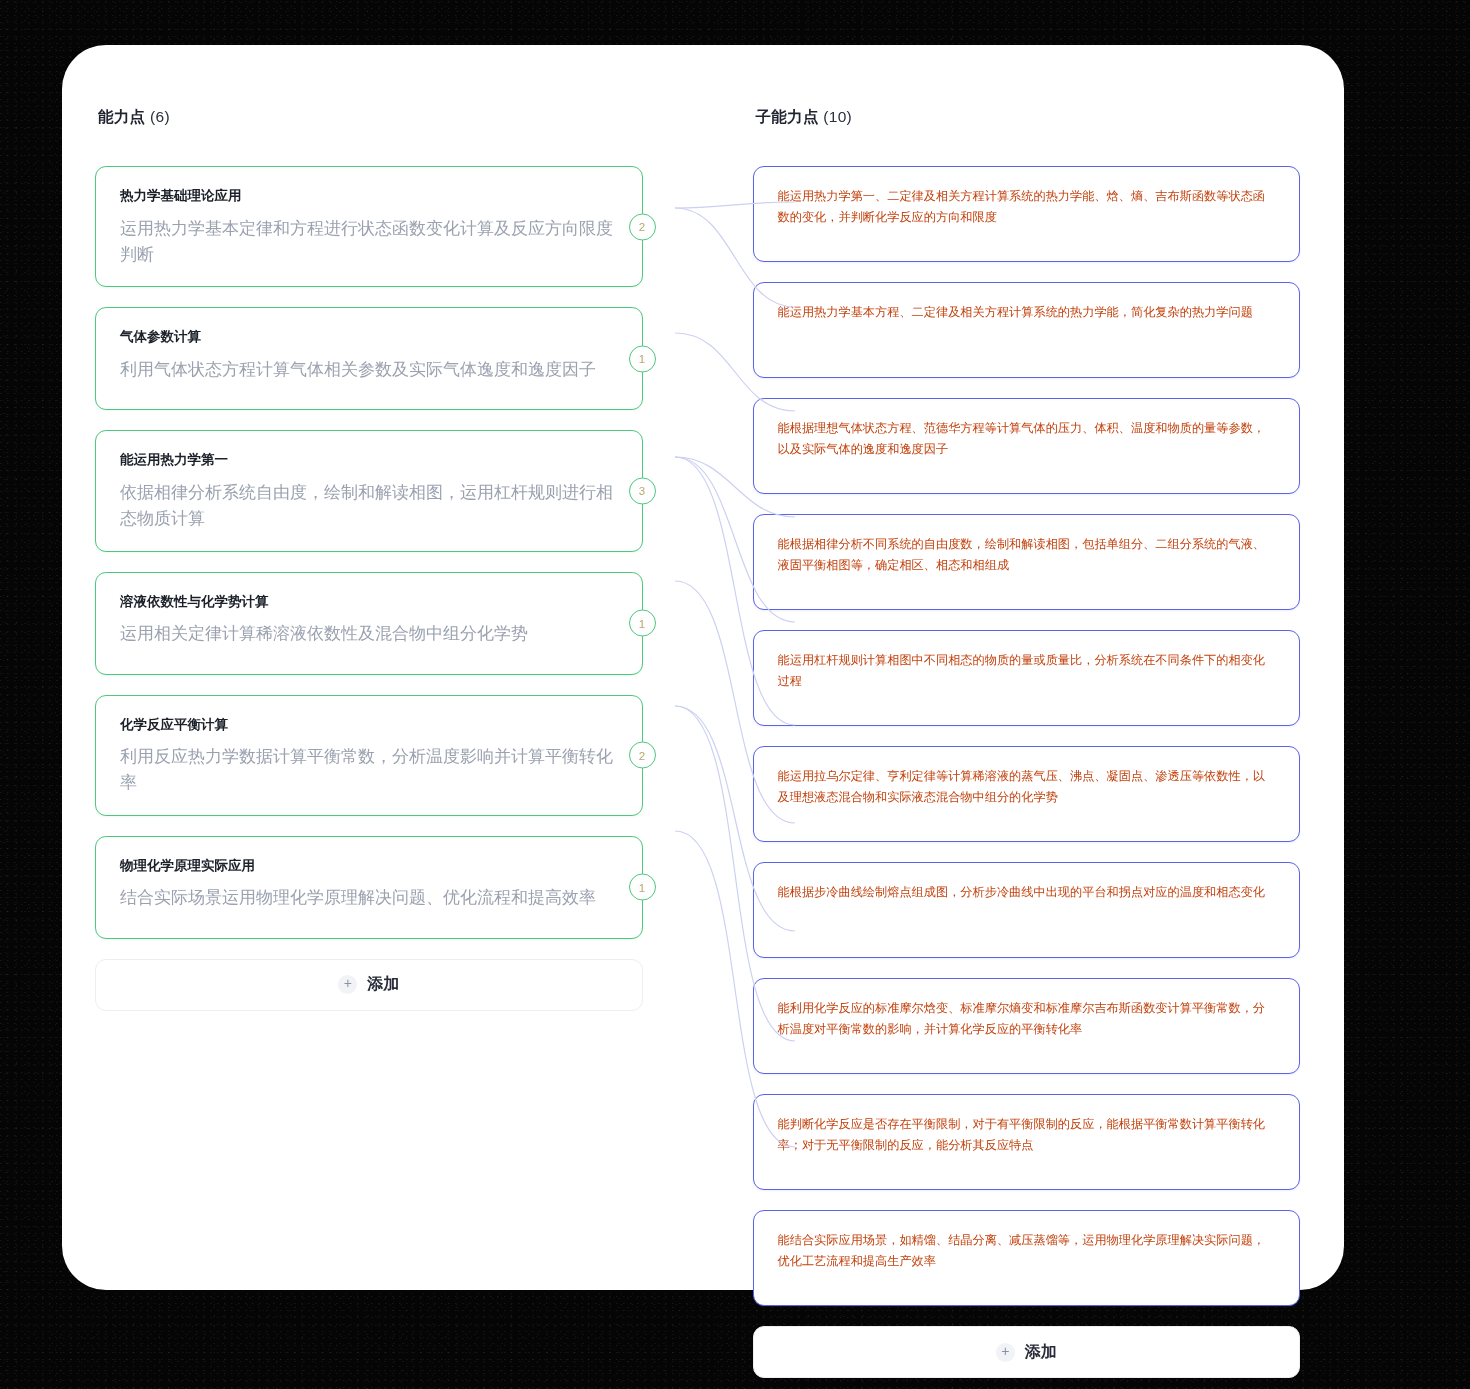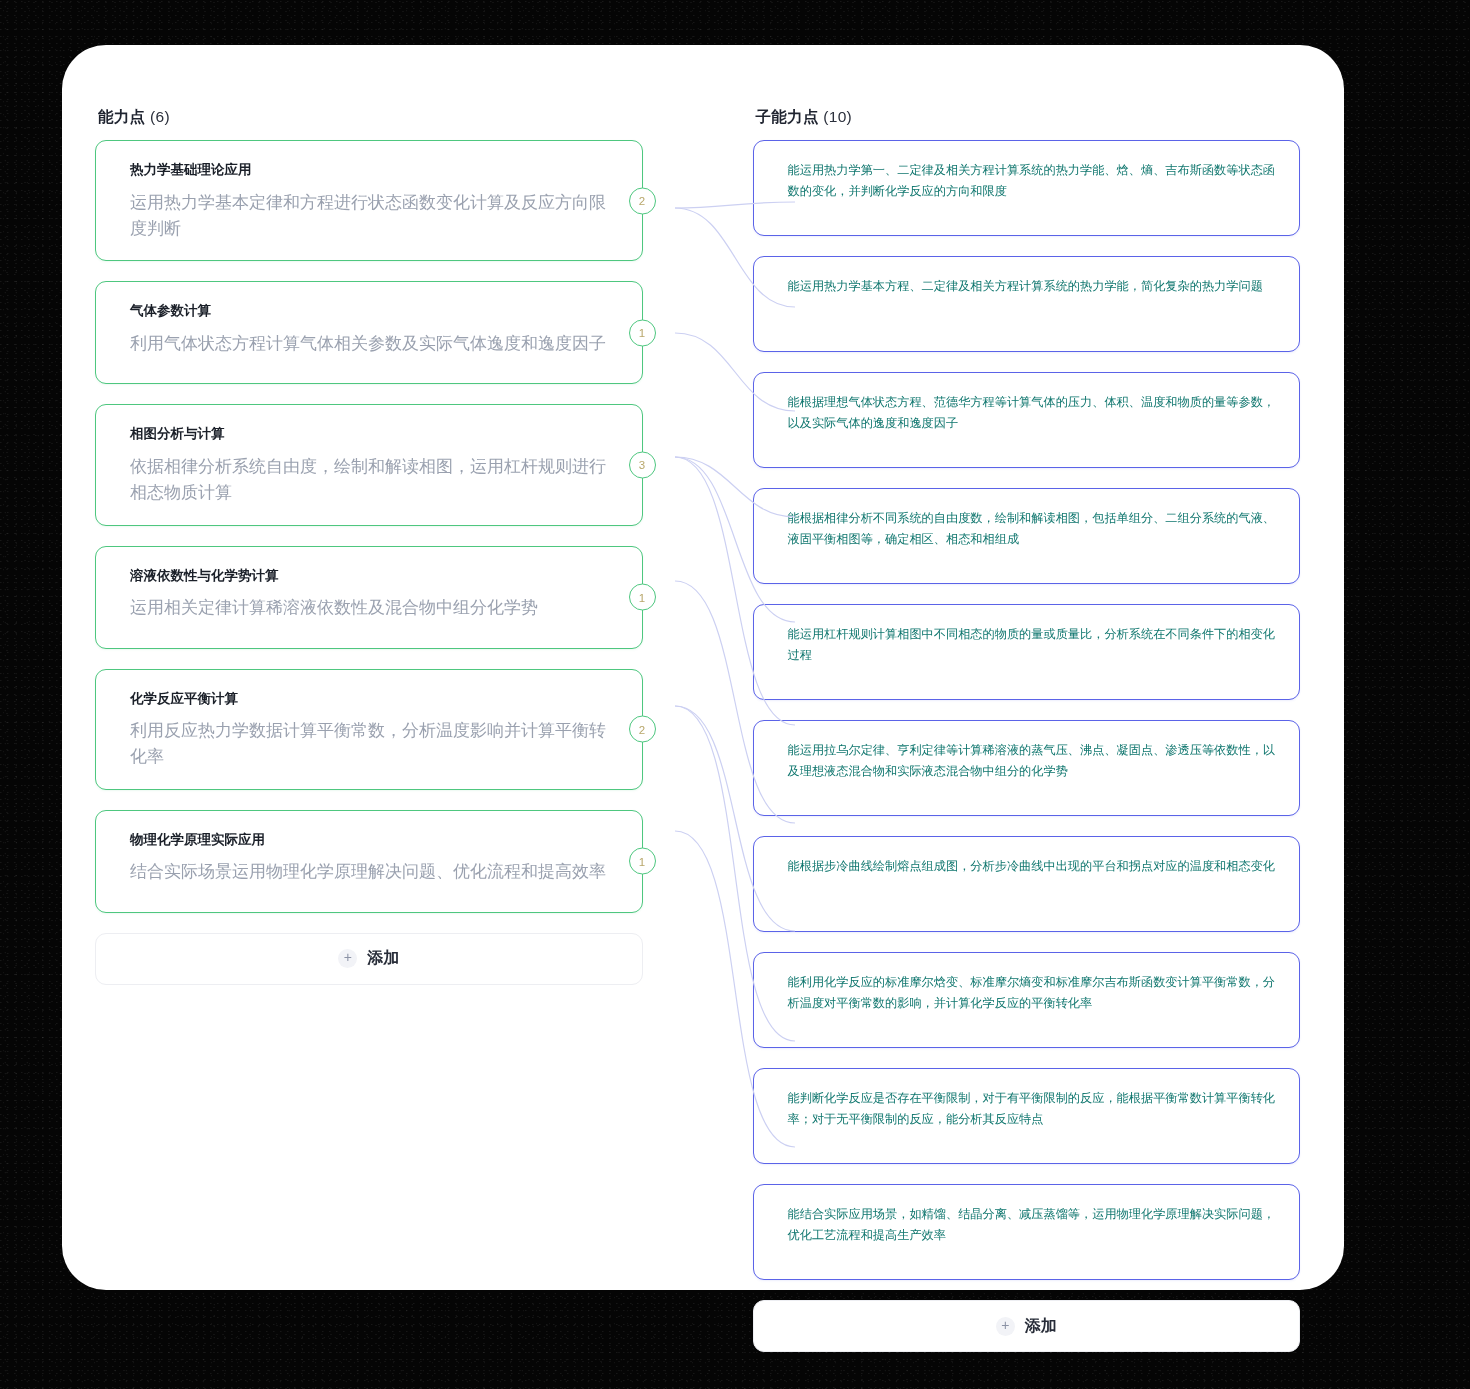--- a/index.html
+++ b/index.html
@@ -47,31 +47,31 @@
     gap: 110px;
     align-items: flex-start;
   }
 
   .column { width: 558px; position: relative; }
 
   .col-title {
     font-size: 15.5px;
     font-weight: bold;
     color: #1f2430;
-    margin: 0 0 12px 3px;
+    margin: 0 0 38px 3px;
     letter-spacing: 0.3px;
   }
   .col-title .count { font-weight: normal; color: #2b303c; }
 
   
   .card {
     position: relative;
     background: #ffffff;
     border-radius: 11px;
-    padding: 19px 22px 18px 34px;
+    padding: 19px 22px 18px 24px;
     margin-bottom: 20px;
   }
 
   .card.left-card {
     border: 1.4px solid #4ec77f;
     min-height: 103px;
     box-shadow: 0 1px 2px rgba(78,199,127,0.10);
   }
 
   .card.right-card {
@@ -89,21 +89,21 @@
   }
 
   .card-desc {
     font-size: 17px;
     color: #9aa1af;
     line-height: 1.55;
   }
 
   .sub-text {
     font-size: 12.2px;
-    color: #0f766e;
+    color: #c2410c;
     line-height: 1.7;
   }
 
   
   .badge {
     position: absolute;
     right: -14px;
     top: 50%;
     transform: translateY(-50%);
     width: 27px;
@@ -205,21 +205,21 @@
           <div class="badge">2</div>
         </div>
 
         <div class="card left-card">
           <div class="card-title">气体参数计算</div>
           <div class="card-desc">利用气体状态方程计算气体相关参数及实际气体逸度和逸度因子</div>
           <div class="badge">1</div>
         </div>
 
         <div class="card left-card">
-          <div class="card-title">相图分析与计算</div>
+          <div class="card-title">能运用热力学第一</div>
           <div class="card-desc">依据相律分析系统自由度，绘制和解读相图，运用杠杆规则进行相态物质计算</div>
           <div class="badge">3</div>
         </div>
 
         <div class="card left-card">
           <div class="card-title">溶液依数性与化学势计算</div>
           <div class="card-desc">运用相关定律计算稀溶液依数性及混合物中组分化学势</div>
           <div class="badge">1</div>
         </div>
 

